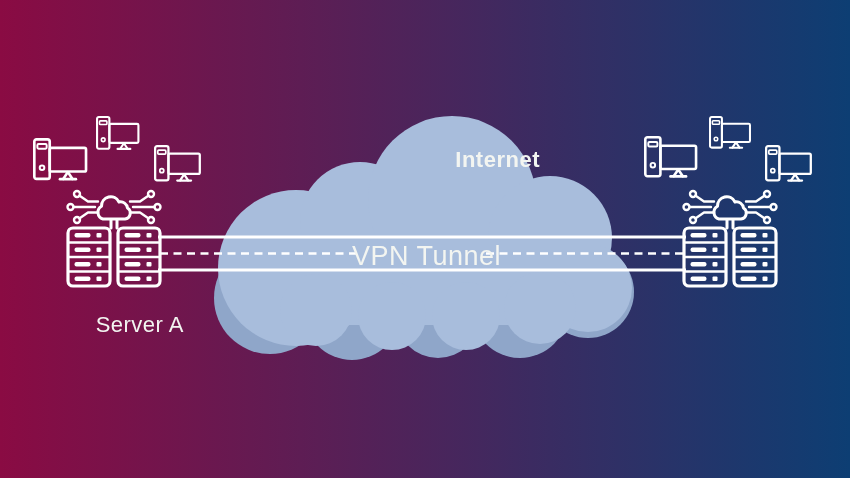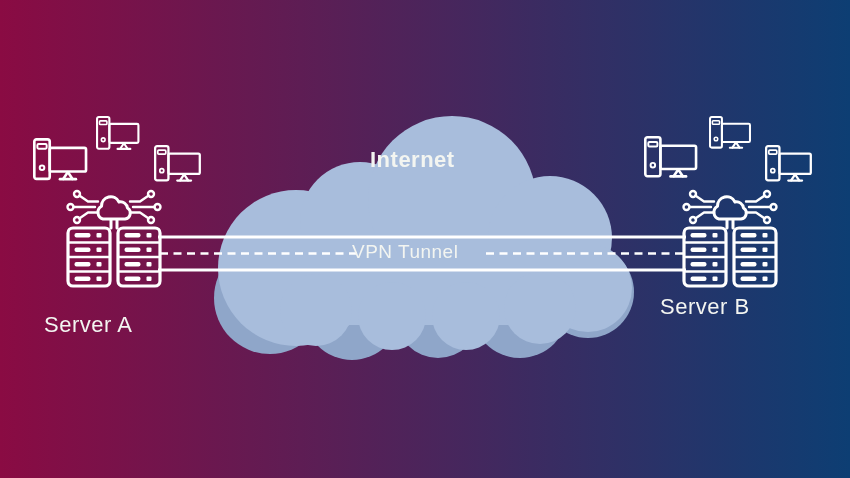--- a/index.html
+++ b/index.html
@@ -18,25 +18,25 @@
   .cl-main   { fill:var(--cloud_main); }
   .ln  { stroke:var(--line); fill:none; stroke-linecap:round; stroke-linejoin:round; }
   .w32 { stroke-width:3.2; }
   .w3  { stroke-width:3; }
   .w24 { stroke-width:2.4; }
   .w18 { stroke-width:1.8; }
   .fillw { fill:var(--line); stroke:none; }
   .tunnel-line { stroke:var(--line); stroke-width:3; fill:none; }
   .tunnel-dash { stroke:var(--line); stroke-width:2.6; fill:none; stroke-dasharray:8 5.5; }
   .lbl {
-    position:absolute; color:var(--label_text); text-align:left;
+    position:absolute; color:var(--label_text); text-align:right;
     letter-spacing:0.5px; white-space:nowrap; user-select:none;
   }
   .lbl-internet { left:370px; top:147px; width:170px; font-size:22px; font-weight:700; }
-  .lbl-vpn      { left:352px; top:241px; width:142px; font-size:19px; font-weight:400; }
+  .lbl-vpn      { left:352px; top:241px; width:142px; font-size:27px; font-weight:400; }
   .lbl-server-a { left:44px;  top:294px; width:140px; font-size:22px;margin-top:18px; }
   .lbl-server-b { left:660px; top:294px; width:140px; font-size:22px; }
 </style>
 </head>
 <body>
 
 <div class="stage">
 
   <svg viewBox="0 0 850 478" width="850" height="478">
 
@@ -140,14 +140,13 @@
     <use href="#pc" transform="translate(154,145) scale(0.95)"></use>
 
     <use href="#pc" transform="translate(644,136) scale(1.08)"></use>
     <use href="#pc" transform="translate(709,116) scale(0.85)"></use>
     <use href="#pc" transform="translate(765,145) scale(0.95)"></use>
   </svg>
 
   <div class="lbl lbl-internet">Internet</div>
   <div class="lbl lbl-vpn">VPN Tunnel</div>
   <div class="lbl lbl-server-a">Server A</div>
-  <div class="lbl lbl-server-b">Server B</div>
 </div>
 
 </body></html>

